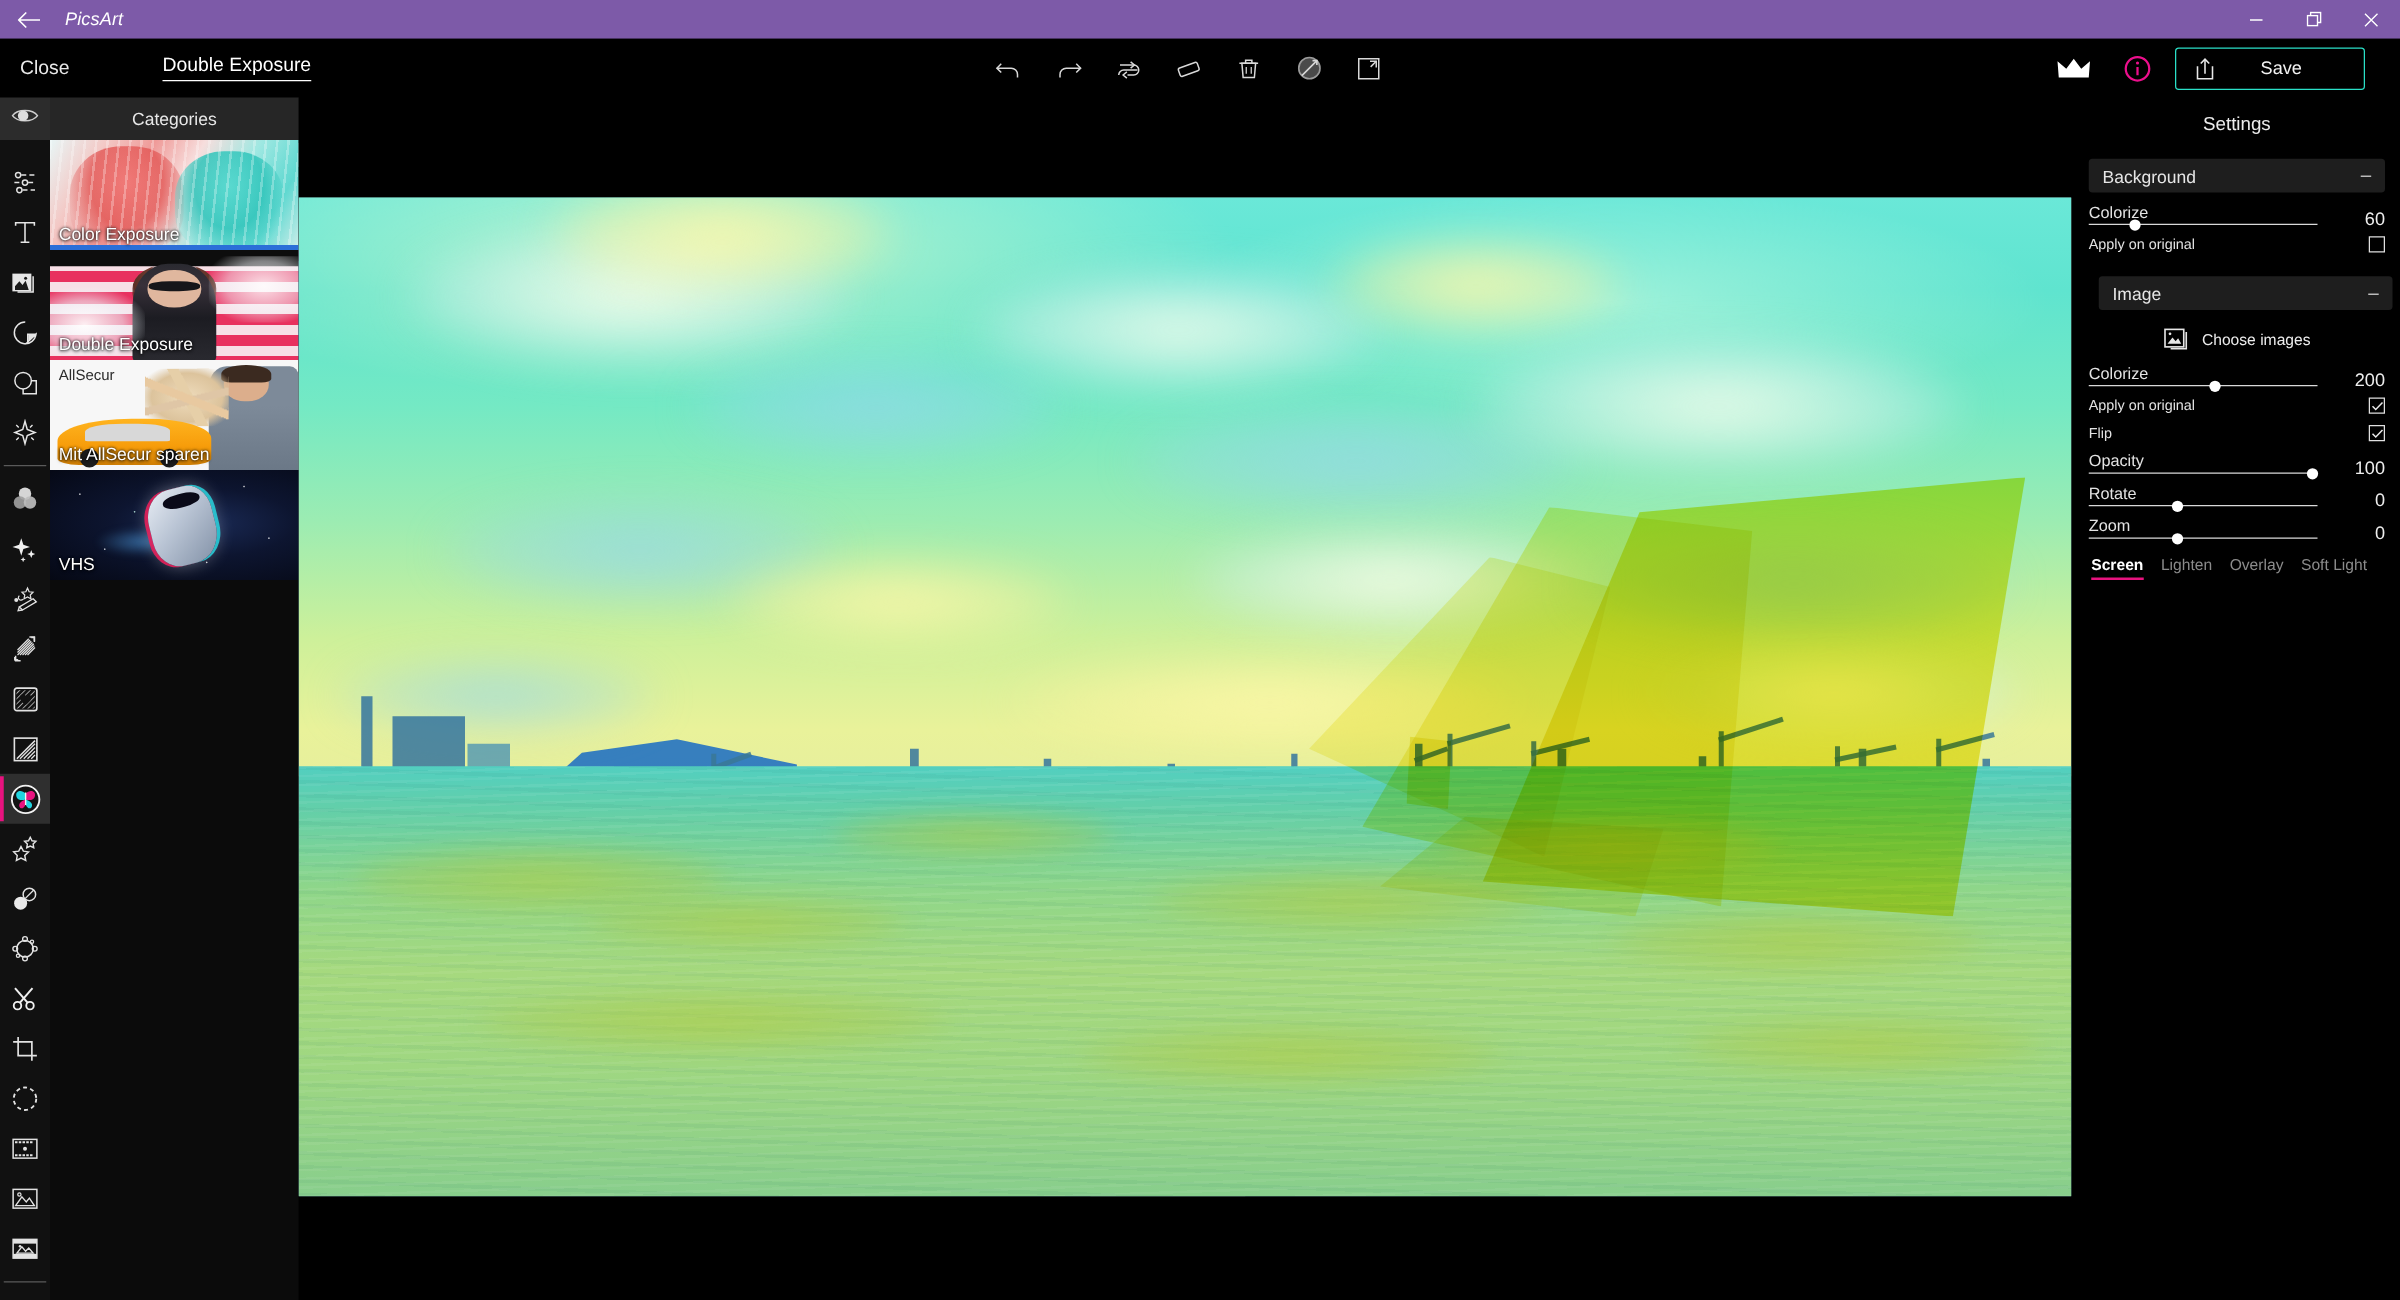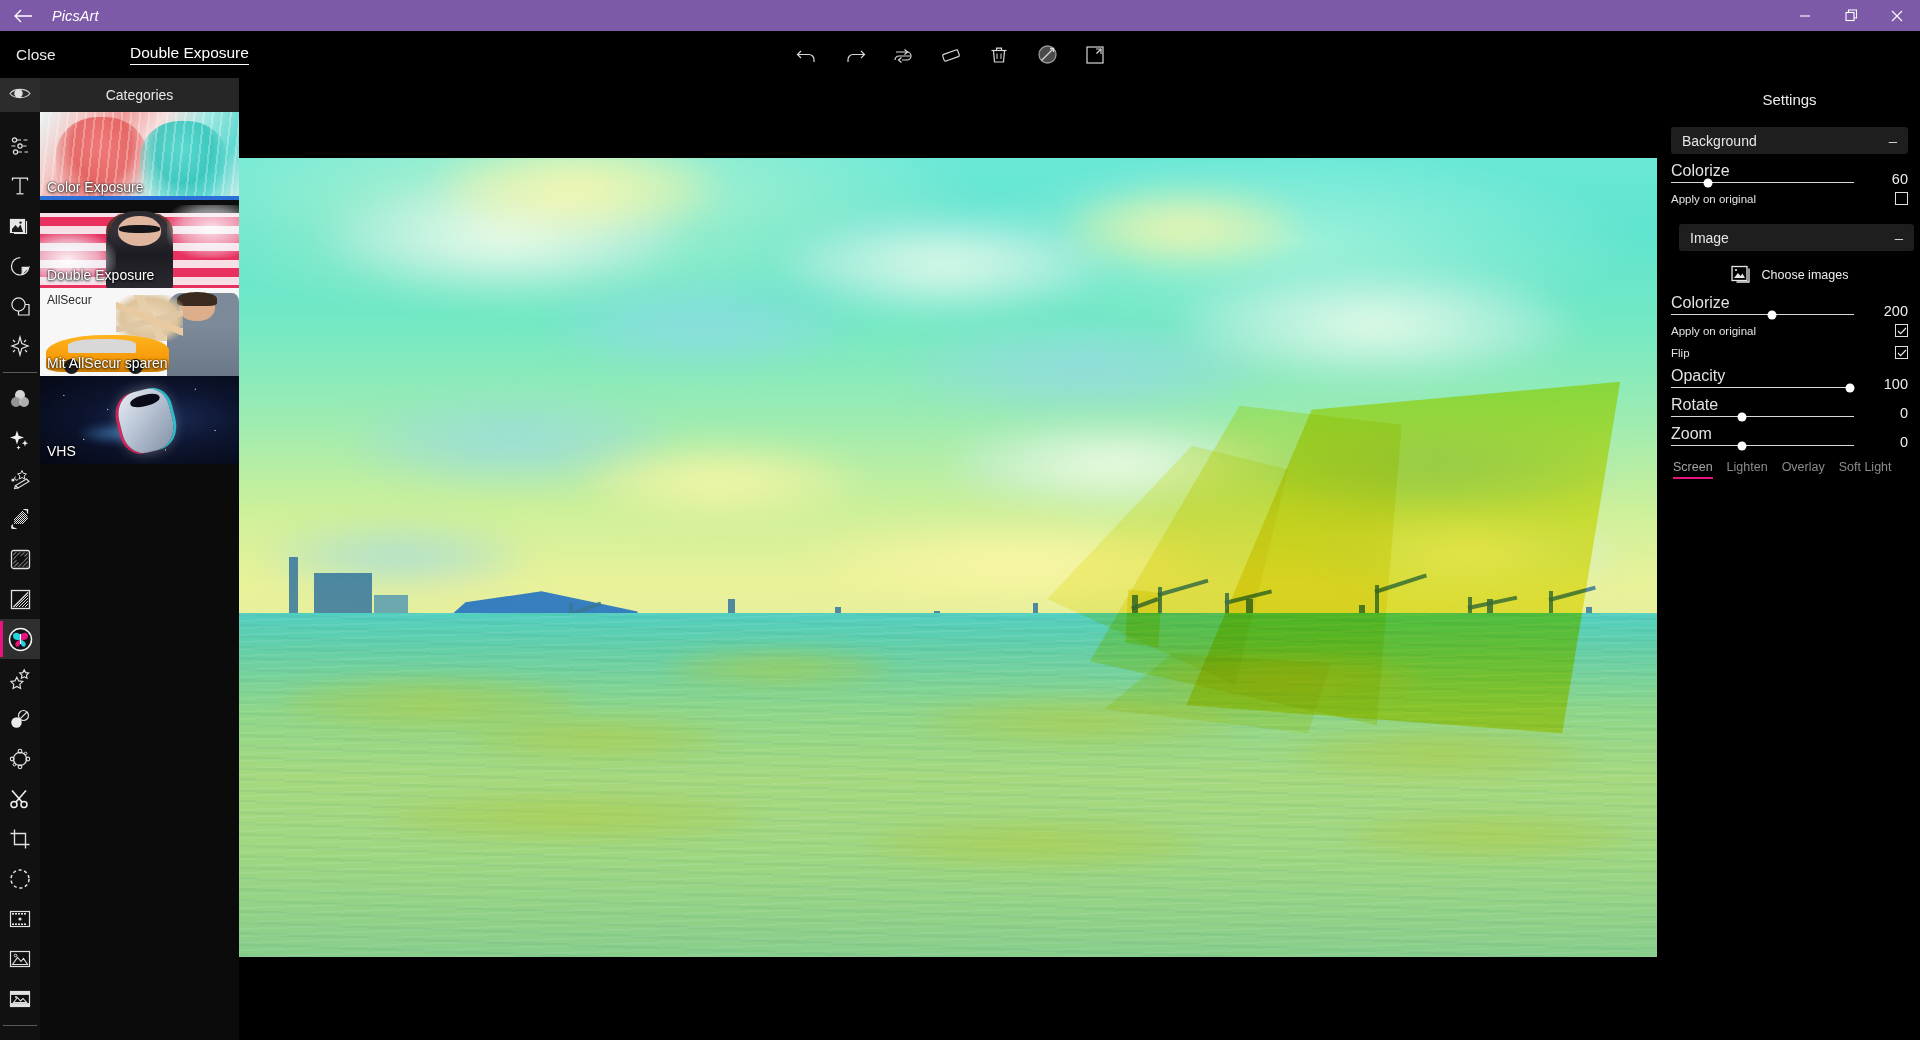--- a/index.html
+++ b/index.html
@@ -318,21 +318,21 @@
     position: absolute; left: 1659px; top: 78px; width: 261px; height: 962px; background: #000;
   }
   .settings-title { text-align: center; color: #ececec; font-size: 15px; padding-top: 13px; }
   .sec-header {
     margin: 19px 12px 0 12px; height: 27px; background: #1e1e1e; border-radius: 3px;
     display: flex; align-items: center; padding: 0 11px; color: #e6e6e6; font-size: 14px; text-align: center;
   }
   .sec-header .minus { margin-left: auto; color: #cfcfcf; font-size: 15px; line-height: 1; }
   .sec-header.indent { margin-left: 20px; margin-right: 6px; }
 
-  .row-label { color: #e2e2e2; font-size: 16px; padding: 8px 0 0 12px; }
+  .row-label { color: #e2e2e2; font-size: 13px; padding: 8px 0 0 12px; }
   .slider-row { position: relative; padding: 0 0 0 12px; display: flex; align-items: center; }
   .slider-track {
     position: relative; height: 1px; background: #d9d9d9; flex: 1; margin-right: 12px; margin-top: 2px;
   }
   .slider-knob {
     position: absolute; top: 50%; width: 9px; height: 9px; border-radius: 50%;
     background: #fff; transform: translate(-50%, -50%);
   }
   .slider-val {
     width: 46px; text-align: right; padding-right: 12px; color: #ededed; font-size: 14.5px;
@@ -349,21 +349,21 @@
   }
   .check-row .cb svg { display: block; }
 
   .choose-row {
     display: flex; align-items: center; justify-content: center; gap: 9px;
     padding-top: 13px; color: #ececec; font-size: 12.5px;
   }
 
   .blend-tabs { display: flex; gap: 14px; padding: 14px 0 0 14px; }
   .blend-tab { color: #8b8b8b; font-size: 12.5px; position: relative; padding-bottom: 5px; }
-  .blend-tab.active { color: #a3a3a3; }
+  .blend-tab.active { color: #ffffff; font-weight: bold; }
   .blend-tab.active::after {
     content: ""; position: absolute; left: 0; right: 0; bottom: 0; height: 2.5px; background: #e8137f;
   }
 </style>
 </head>
 <body>
 
 <div id="app">
 
   <div class="titlebar">
@@ -440,20 +440,44 @@
       </div>
       <div class="tt-icon">
         <svg width="20" height="20" viewBox="0 0 20 20">
             <rect x="2" y="2" width="16" height="16" stroke="#d8d8d8" stroke-width="1.2" fill="none"></rect>
             <path d="M11 4 H16 V9" stroke="#d8d8d8" stroke-width="1.2" fill="none"></path>
             <path d="M16 4 L11.5 8.5" stroke="#d8d8d8" stroke-width="1.2"></path>
           </svg>
       </div>
     </div>
 
+    <div class="right-actions">
+      <div class="crown-icon">
+        <svg width="28" height="20" viewBox="0 0 28 20">
+            <path d="M2 17 L1 4 L8 10 L14 2 L20 10 L27 4 L26 17 Z" fill="#ffffff"></path>
+          </svg>
+      </div>
+      <div class="info-icon">
+        <svg width="22" height="22" viewBox="0 0 22 22">
+            <circle cx="11" cy="11" r="9.4" stroke="#ec0f8c" stroke-width="1.8" fill="none"></circle>
+            <circle cx="11" cy="6.4" r="1.25" fill="#ec0f8c"></circle>
+            <path d="M11 9.6 V16.2" stroke="#ec0f8c" stroke-width="1.8"></path>
+          </svg>
+      </div>
+      <div class="save-btn">
+        <span class="save-share">
+          <svg width="18" height="20" viewBox="0 0 18 20">
+              <path d="M3 8 V18 H15 V8" stroke="#e8e8e8" stroke-width="1.25" fill="none"></path>
+              <path d="M9 14 V2.4" stroke="#e8e8e8" stroke-width="1.25"></path>
+              <path d="M5.6 5.8 L9 2.3 L12.4 5.8" stroke="#e8e8e8" stroke-width="1.25" fill="none"></path>
+            </svg>
+        </span>
+        <span class="save-label">Save</span>
+      </div>
+    </div>
   </div>
 
   <div class="eye-cell">
     <span>
       <svg width="22" height="13" viewBox="0 0 22 13">
           <path d="M1 6.5 C5 1, 17 1, 21 6.5 C17 12, 5 12, 1 6.5 Z" stroke="#cfcfcf" stroke-width="1.2" fill="none"></path>
           <ellipse cx="9.5" cy="6.5" rx="4.2" ry="4.2" fill="#dedede"></ellipse>
         </svg>
     </span>
   </div>

